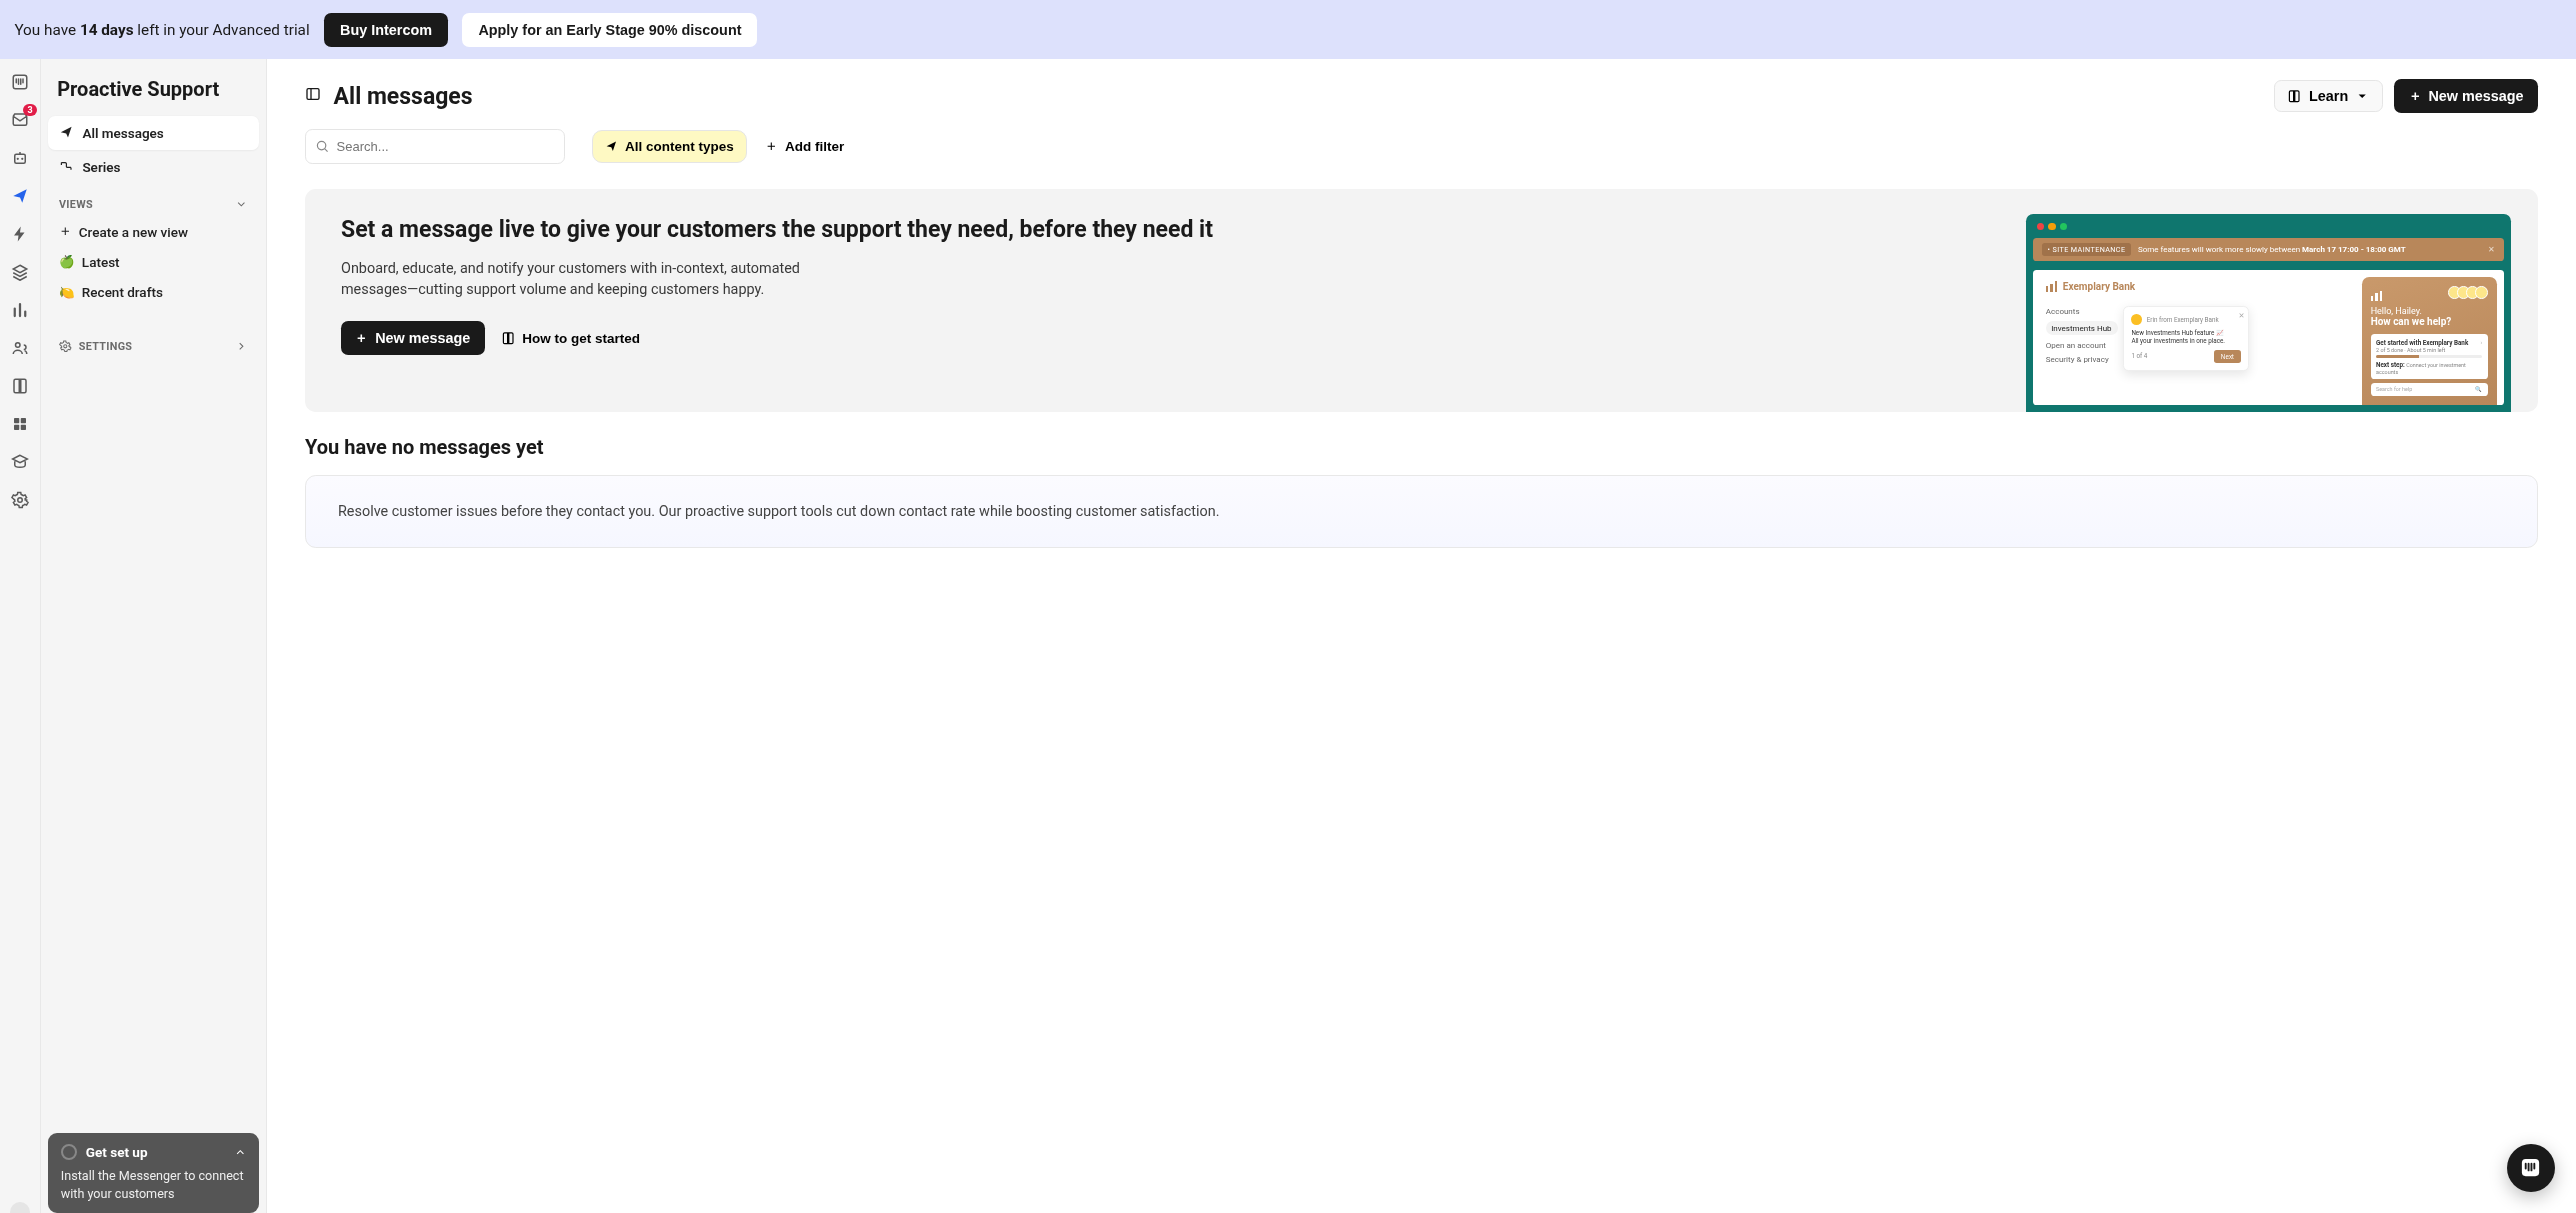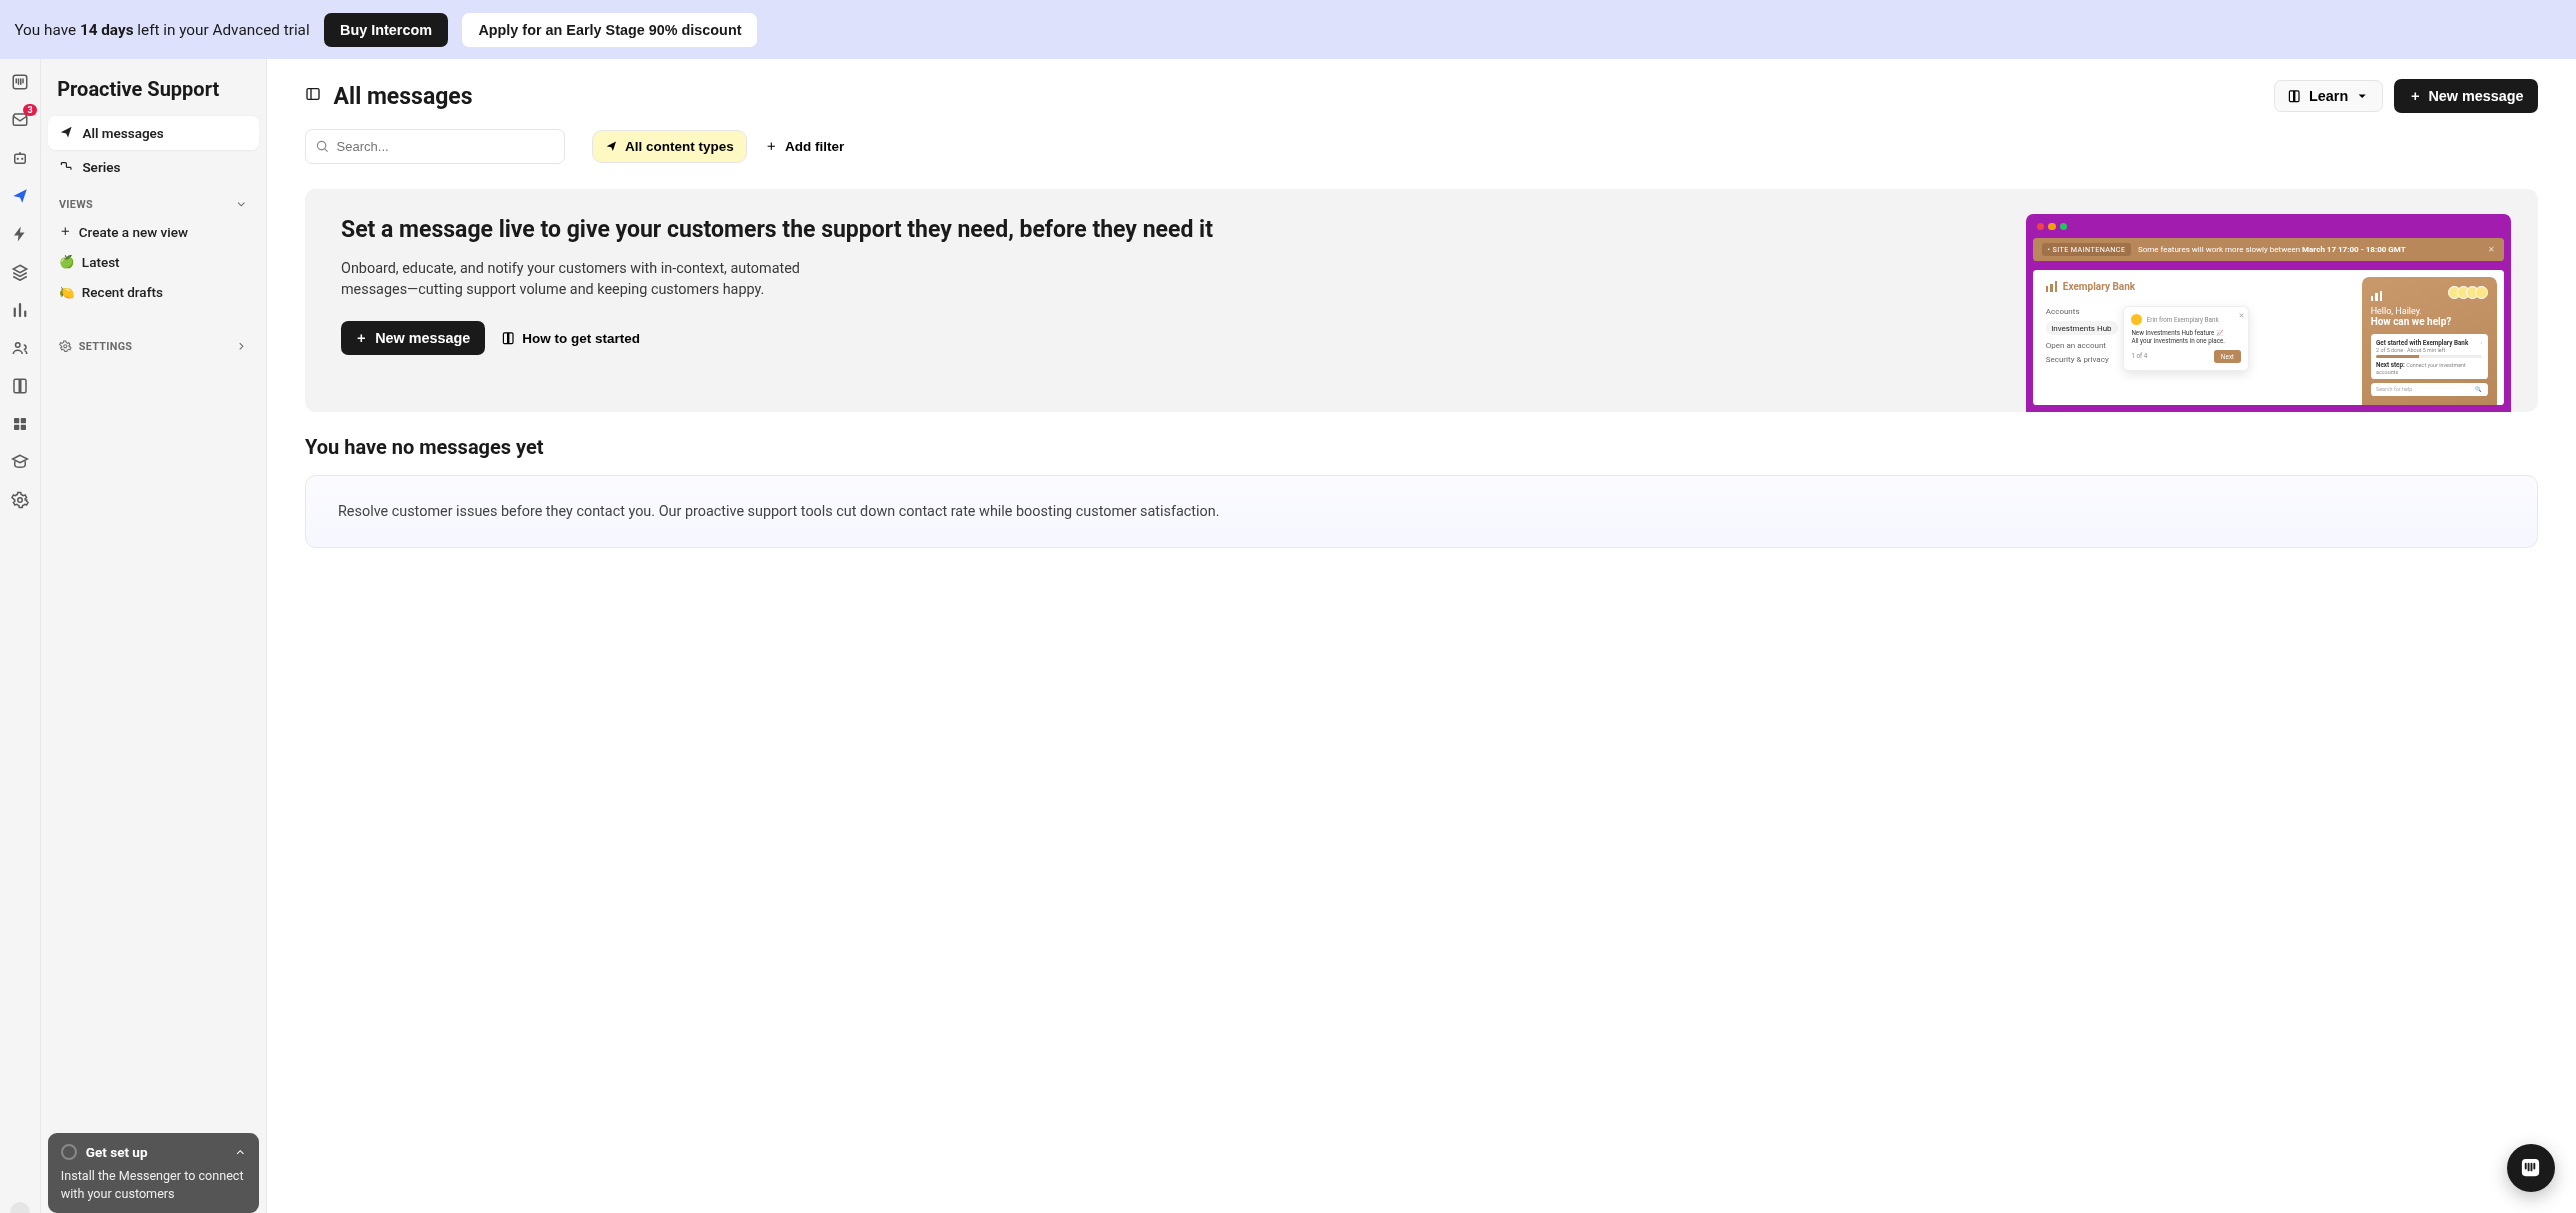--- a/index.html
+++ b/index.html
@@ -65,21 +65,21 @@
 .hero-from{ font-size:13.5px; color:#6b6b6b;}
 .hero-close{ position:absolute; right:14.4px; top:10.8px; cursor:pointer; color:#555;}
 .hero-close svg{width:14.4px;height:14.4px;}
 .hero-body{ display:flex; gap:45px; padding:25px 27px 0 36px;}
 .hero-left{ flex:1; padding-bottom:27px;}
 .hero-left h3{ font-size:23px; font-weight:700; line-height:1.35; margin-bottom:12.6px;}
 .hero-left p{ font-size:14.4px; color:#3a3a3a; line-height:1.5; margin-bottom:20px; max-width:485px;}
 .hero-actions{ display:flex; gap:16px; align-items:center;}
 .link-btn{ display:flex; align-items:center; gap:7.2px; font-size:13.5px; font-weight:600; background:none; border:none; cursor:pointer;}
 .link-btn svg{width:14.4px;height:14.4px;}
-.hero-right{ width:485px; background:#a21caf; border-radius:7.2px 7.2px 0 0; padding:7.2px; position:relative; align-self:flex-end;}
+.hero-right{ width:485px; background:#0f766e; border-radius:7.2px 7.2px 0 0; padding:7.2px; position:relative; align-self:flex-end;}
 .mac-dots{ display:flex; gap:4.5px; padding:1.8px 3.6px 7.2px;}
 .mac-dots span{width:7.2px;height:7.2px;border-radius:50%;}
 .mac-dots span:nth-child(1){background:#ef4444;} .mac-dots span:nth-child(2){background:#f59e0b;} .mac-dots span:nth-child(3){background:#22c55e;}
 .bank-banner{ background:#b8875a; color:#fff; font-size:8px; padding:5.4px 9px; border-radius:3.6px; display:flex; align-items:center; gap:7.2px;}
 .bank-banner .tag{ background:#a0724a; padding:1.8px 5.4px; border-radius:2.7px; font-size:7.2px; letter-spacing:0.4px; }
 .bank-banner .x{ margin-left:auto; opacity:0.7;}
 .bank-body{ background:#fff; margin-top:9px; border-radius:3.6px; padding:10.8px 12.6px; display:flex; gap:14.4px; min-height:135px; font-size:9px; position:relative;}
 .bank-left{ flex:1;}
 .bank-brand{ display:flex; gap:5.4px; align-items:center; font-weight:700; color:#b8875a; font-size:10px; margin-bottom:15px;}
 .bank-brand .bars{ display:flex; gap:1.8px; align-items:flex-end;}

